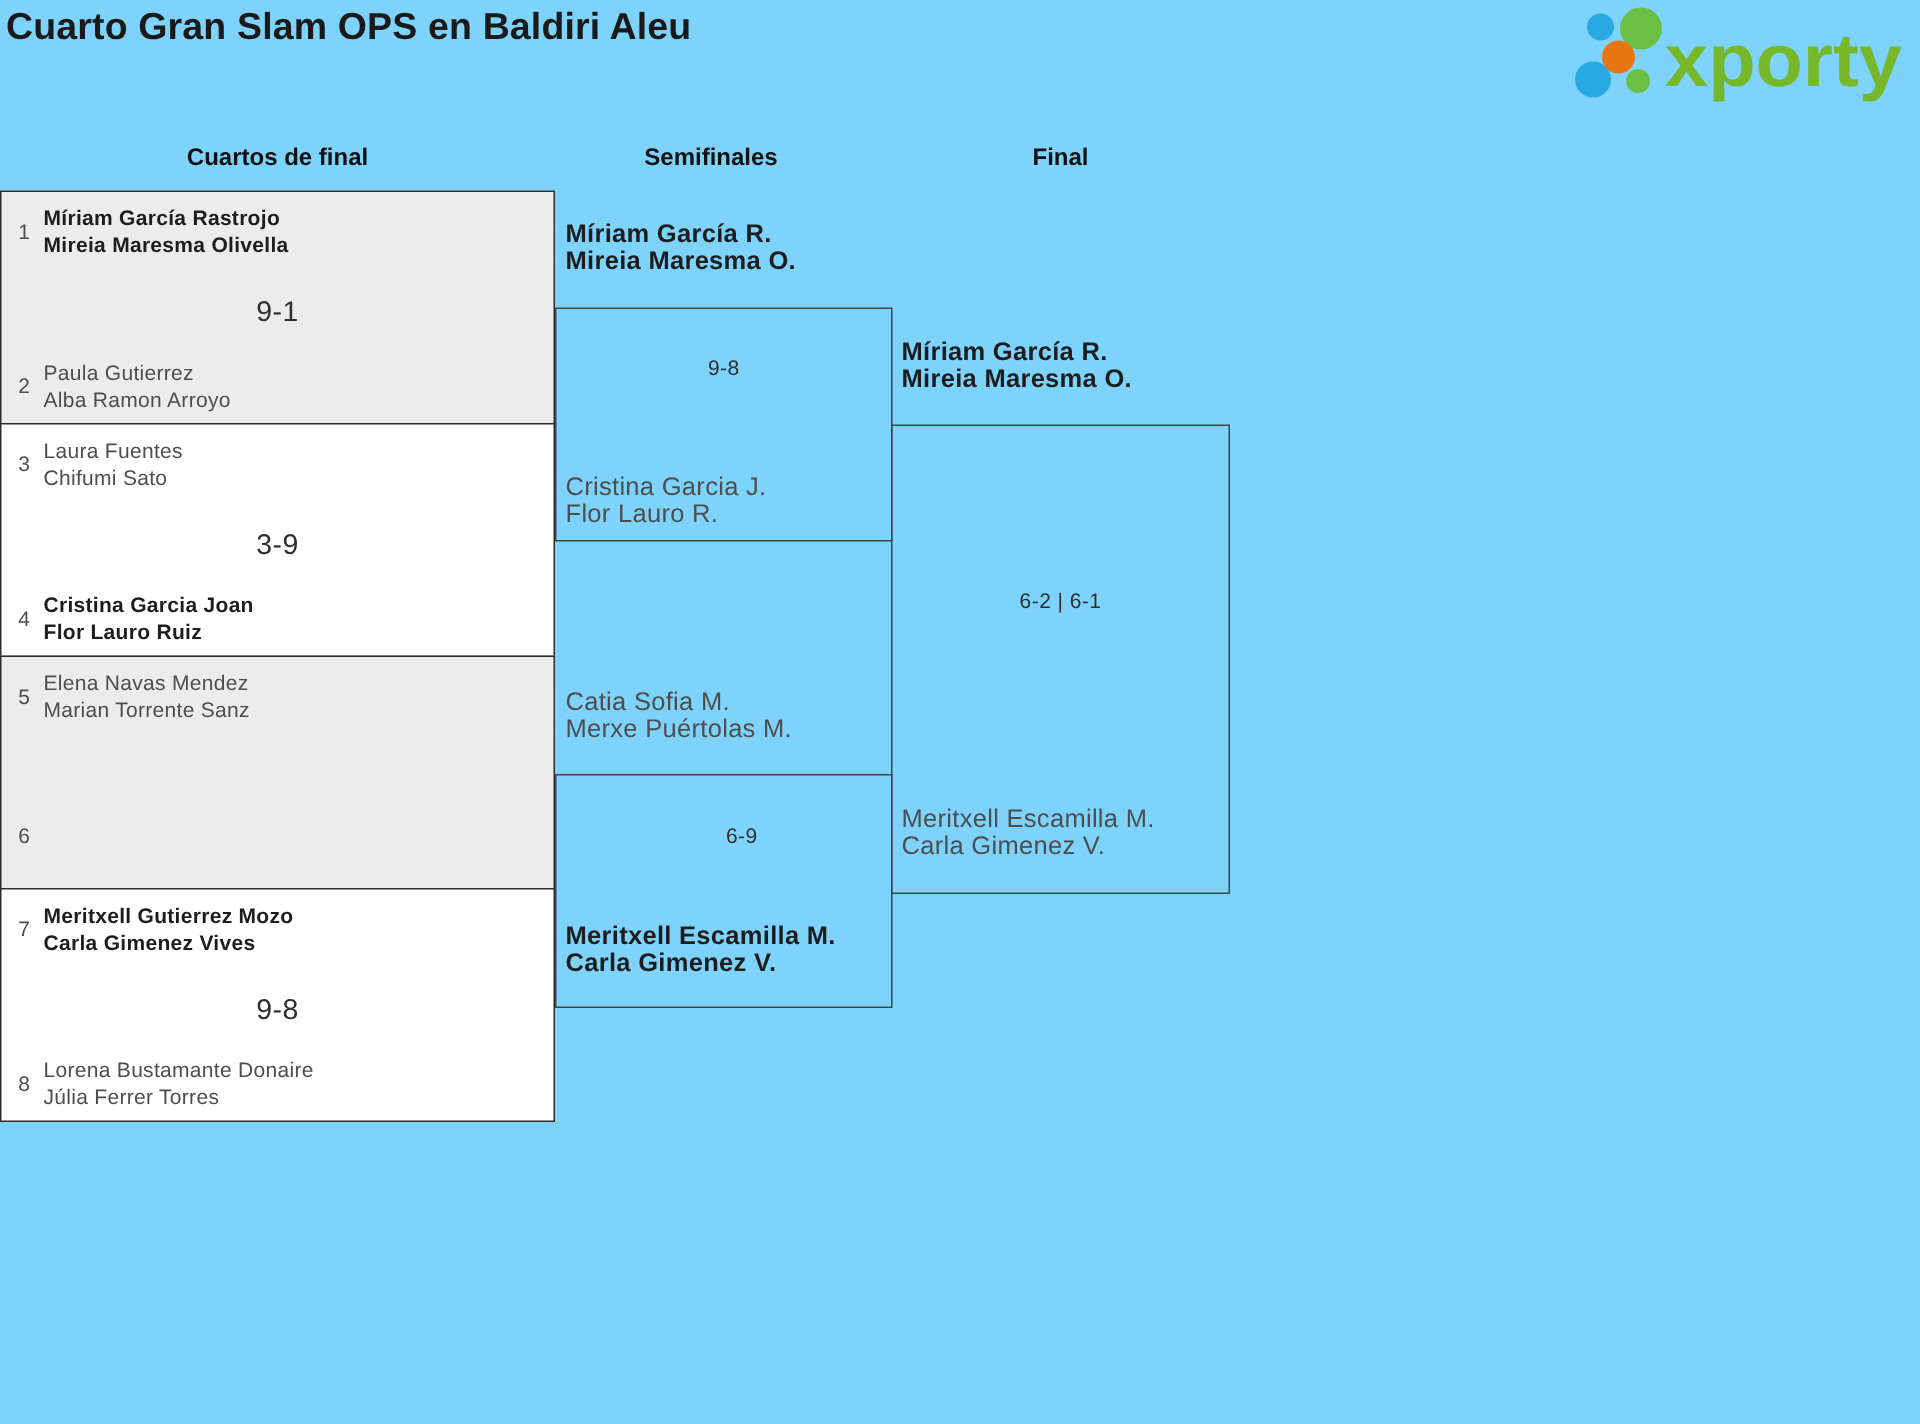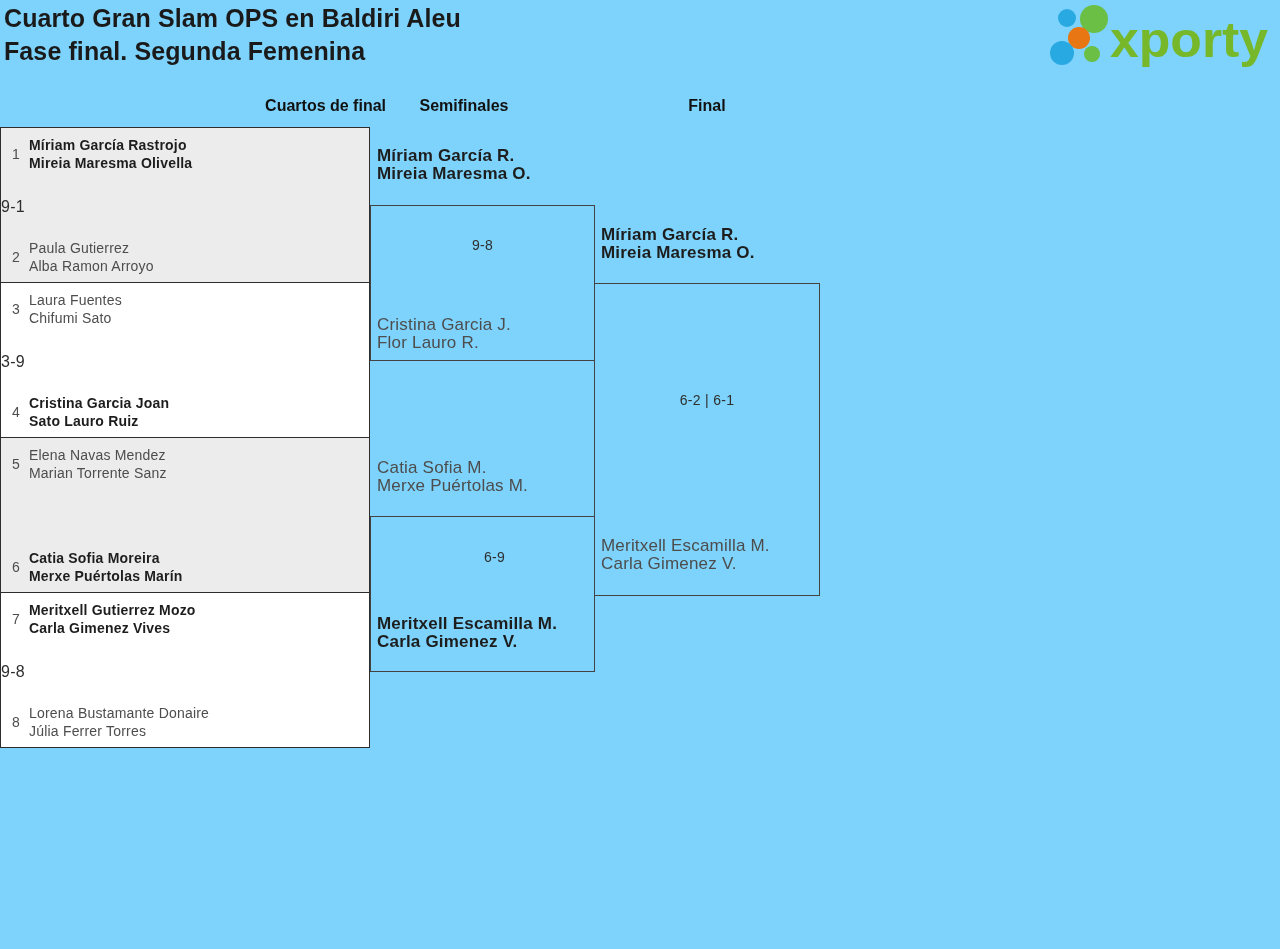--- a/index.html
+++ b/index.html
@@ -8,38 +8,38 @@
     position:relative; width:1280px; height:949px; background:#7dd3fc;
     font-family:"Liberation Sans", sans-serif; overflow:hidden;
   }
   
   .title{ position:absolute; left:4px; top:2px; font-size:25px; font-weight:700;
           color:#1a1a1a; line-height:33px; letter-spacing:.1px; }
   .logo{ position:absolute; left:1048px; top:3px; width:224px; height:70px; cursor:pointer; }
   
   .round-header{ position:absolute; top:97px; font-size:16px; font-weight:700;
                  color:#111; text-align:center; }
-  .rh-qf{ left:16px; width:370px;text-align:right; }
-  .rh-sf{ left:352px; width:224px; }
+  .rh-qf{ left:0; width:370px; }
+  .rh-sf{ left:362px; width:224px; }
   .rh-final{ left:594px; width:226px; }
   
   .qf{ position:absolute; left:0; width:370px; height:156px;
        border:1px solid #2d2d2d; }
   .qf.m1{ top:127px; background:#ececec; }
   .qf.m2{ top:282px; background:#ffffff; }
   .qf.m3{ top:437px; background:#ececec; }
   .qf.m4{ top:592px; background:#ffffff; }
   .qf-team{ position:absolute; left:6px; display:flex; align-items:center; }
   .qf-team.t1{ top:8px; }
   .qf-team.t2{ top:111px; }
   .seed{ width:18px; flex:none; text-align:center; font-size:14px; color:#4d4d4d; }
   .names{ margin-left:4px; font-size:14px; line-height:18px; color:#4d4d4d; letter-spacing:.2px; }
   .names.win{ color:#1d1d1d; font-weight:700; }
-  .qf-score{ position:absolute; top:70px; left:0; width:100%; 
-             font-size:16px; color:#2e2e2e; letter-spacing:.3px; }
+  .qf-score{ position:absolute; top:70px; left:0; width:100%; text-align:center;
+             font-size:19px; color:#2e2e2e; letter-spacing:.3px; }
   
   .box{ position:absolute; border:1px solid #434343; background:transparent; }
   .sf1{ left:370px; top:205px; width:225px; height:156px; }
   .sf2{ left:370px; top:516px; width:225px; height:156px; }
   .finalbox{ left:594px; top:283px; width:226px; height:313px; }
   
   .team-label{ position:absolute; font-size:17px; line-height:18px;
                color:#4d4d4d; letter-spacing:.2px; }
   .team-label.win{ color:#1d1d1d; font-weight:700; }
   .score-label{ position:absolute; text-align:center; font-size:14px;
@@ -54,21 +54,20 @@
   .fin-s{ left:594px; top:392px; width:226px; }
   .fin-b{ left:601px; top:537px; }
 </style>
 </head>
 <body>
 
 <div class="canvas">
 
   <div class="title">
     <div>Cuarto Gran Slam OPS en Baldiri Aleu</div>
-    <div>Fase final. Segunda Femenina</div>
   </div>
 
   <svg class="logo" viewBox="0 0 224 70" xmlns="http://www.w3.org/2000/svg">
     <g>
       <circle cx="19" cy="15" r="9" fill="#29a9e1"></circle>
       <circle cx="46" cy="16" r="14" fill="#6abf44"></circle>
       <circle cx="31" cy="35" r="11" fill="#e87613"></circle>
       <circle cx="14" cy="50" r="12" fill="#29a9e1"></circle>
       <circle cx="44" cy="51" r="8" fill="#6abf44"></circle>
     </g>
@@ -103,39 +102,35 @@
       <div class="names">
         <div>Laura Fuentes</div>
         <div>Chifumi Sato</div>
       </div>
     </div>
     <div class="qf-score">3-9</div>
     <div class="qf-team t2">
       <div class="seed">4</div>
       <div class="names win">
         <div>Cristina Garcia Joan</div>
-        <div>Sato Lauro Ruiz</div>
+        <div>Flor Lauro Ruiz</div>
       </div>
     </div>
   </div>
 
   <div class="qf m3">
     <div class="qf-team t1">
       <div class="seed">5</div>
       <div class="names">
         <div>Elena Navas Mendez</div>
         <div>Marian Torrente Sanz</div>
       </div>
     </div>
     <div class="qf-team t2">
       <div class="seed">6</div>
-      <div class="names win">
-        <div>Catia Sofia Moreira</div>
-        <div>Merxe Puértolas Marín</div>
-      </div>
     </div>
   </div>
 
   <div class="qf m4">
     <div class="qf-team t1">
       <div class="seed">7</div>
       <div class="names win">
         <div>Meritxell Gutierrez Mozo</div>
         <div>Carla Gimenez Vives</div>
       </div>

